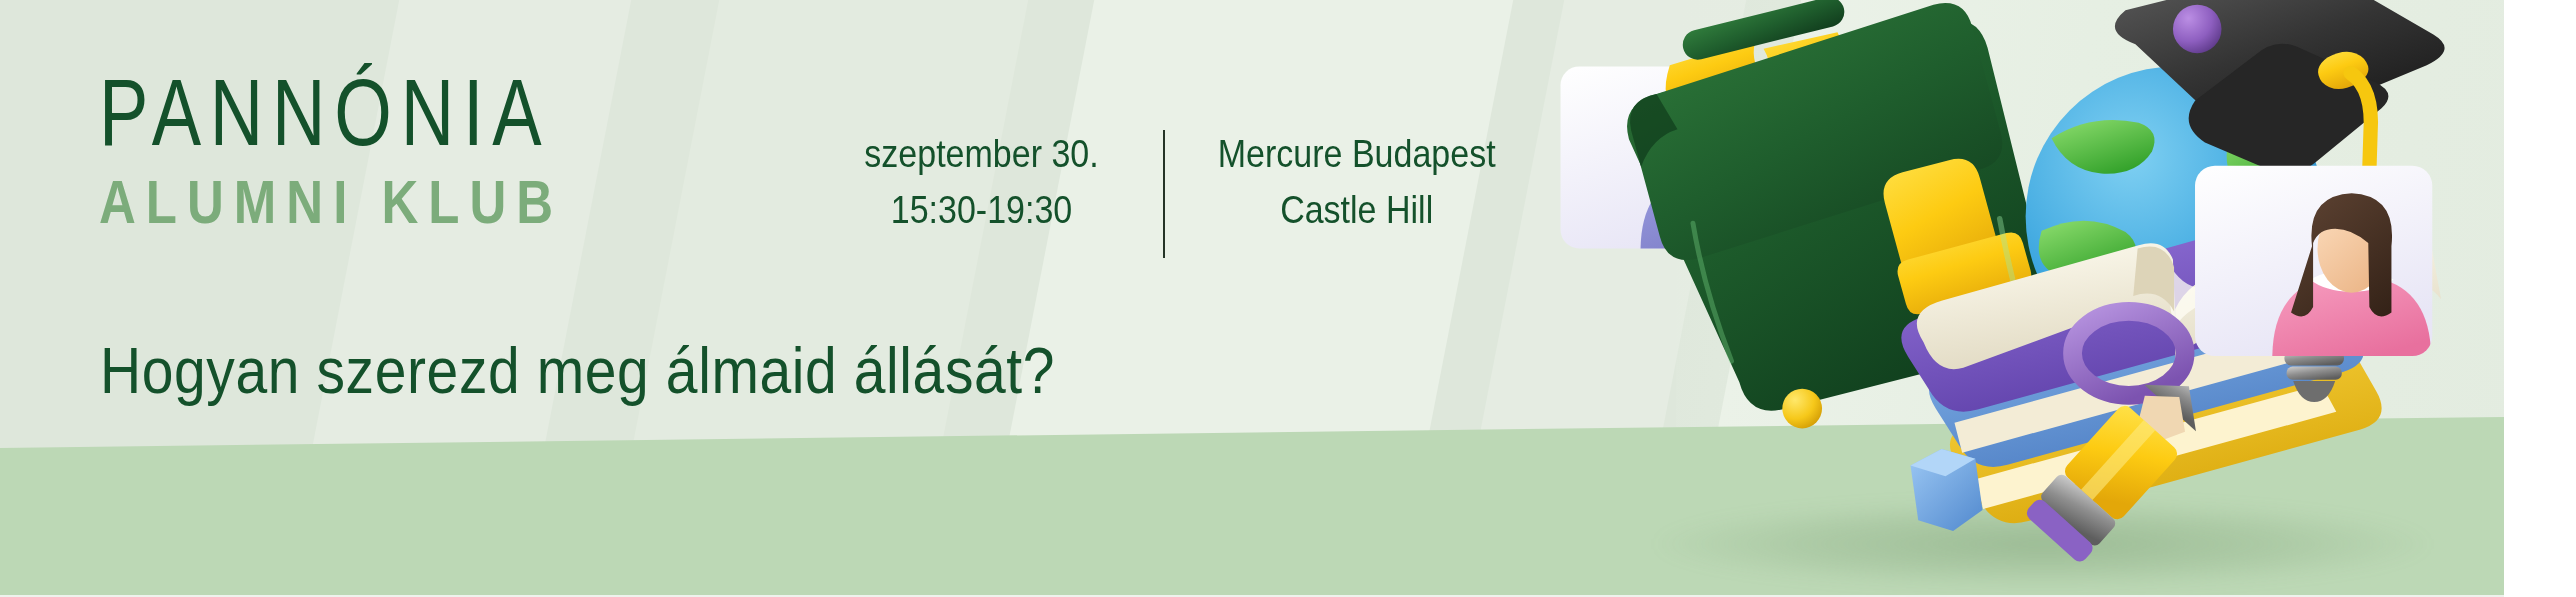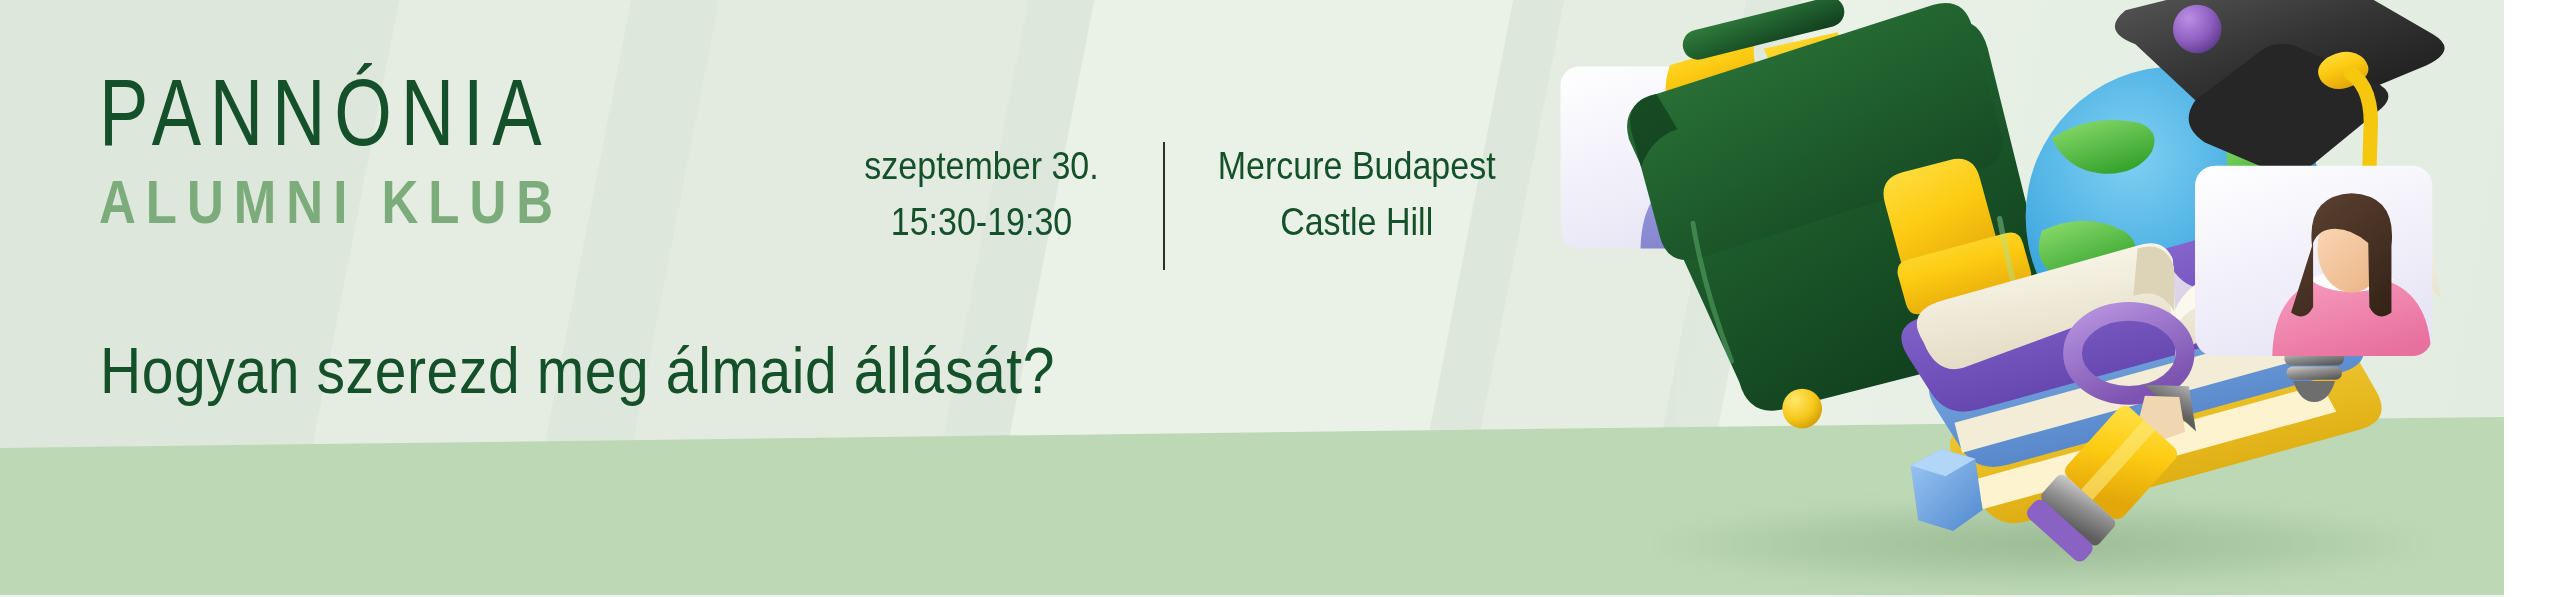--- a/index.html
+++ b/index.html
@@ -86,21 +86,21 @@
     line-height:1;
     letter-spacing:0.6px;
     color:#14512b;
     white-space:nowrap;
     transform:scaleY(1.13);
     transform-origin:left top;
   }
 
   
   #meta-block{
-    position:absolute;left:827px;top:138px;
+    position:absolute;left:827px;top:126px;
     display:flex;align-items:flex-start;gap:0;
   }
   .meta-col{
     font-family:"Liberation Sans", sans-serif;
     color:#14512b;
     font-size:34px;
     line-height:1.48;
     text-align:center;
     transform:scaleY(1.12);
     transform-origin:top center;

